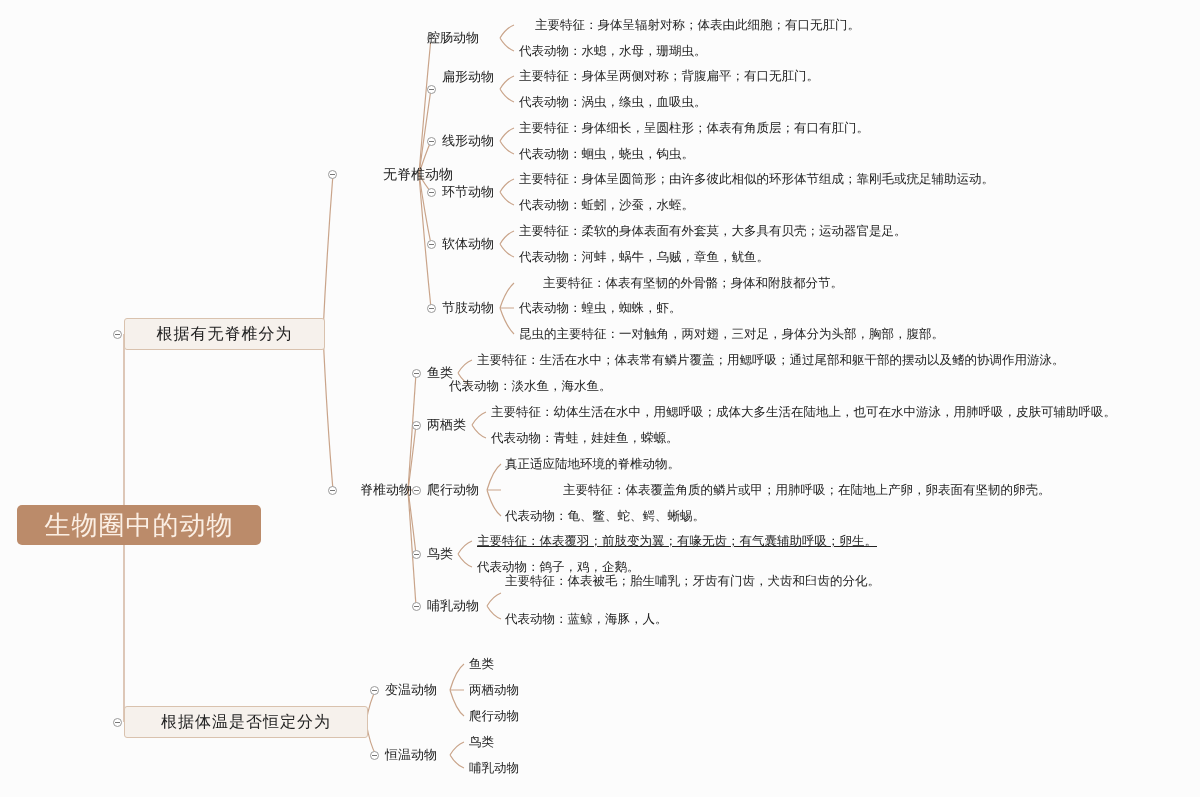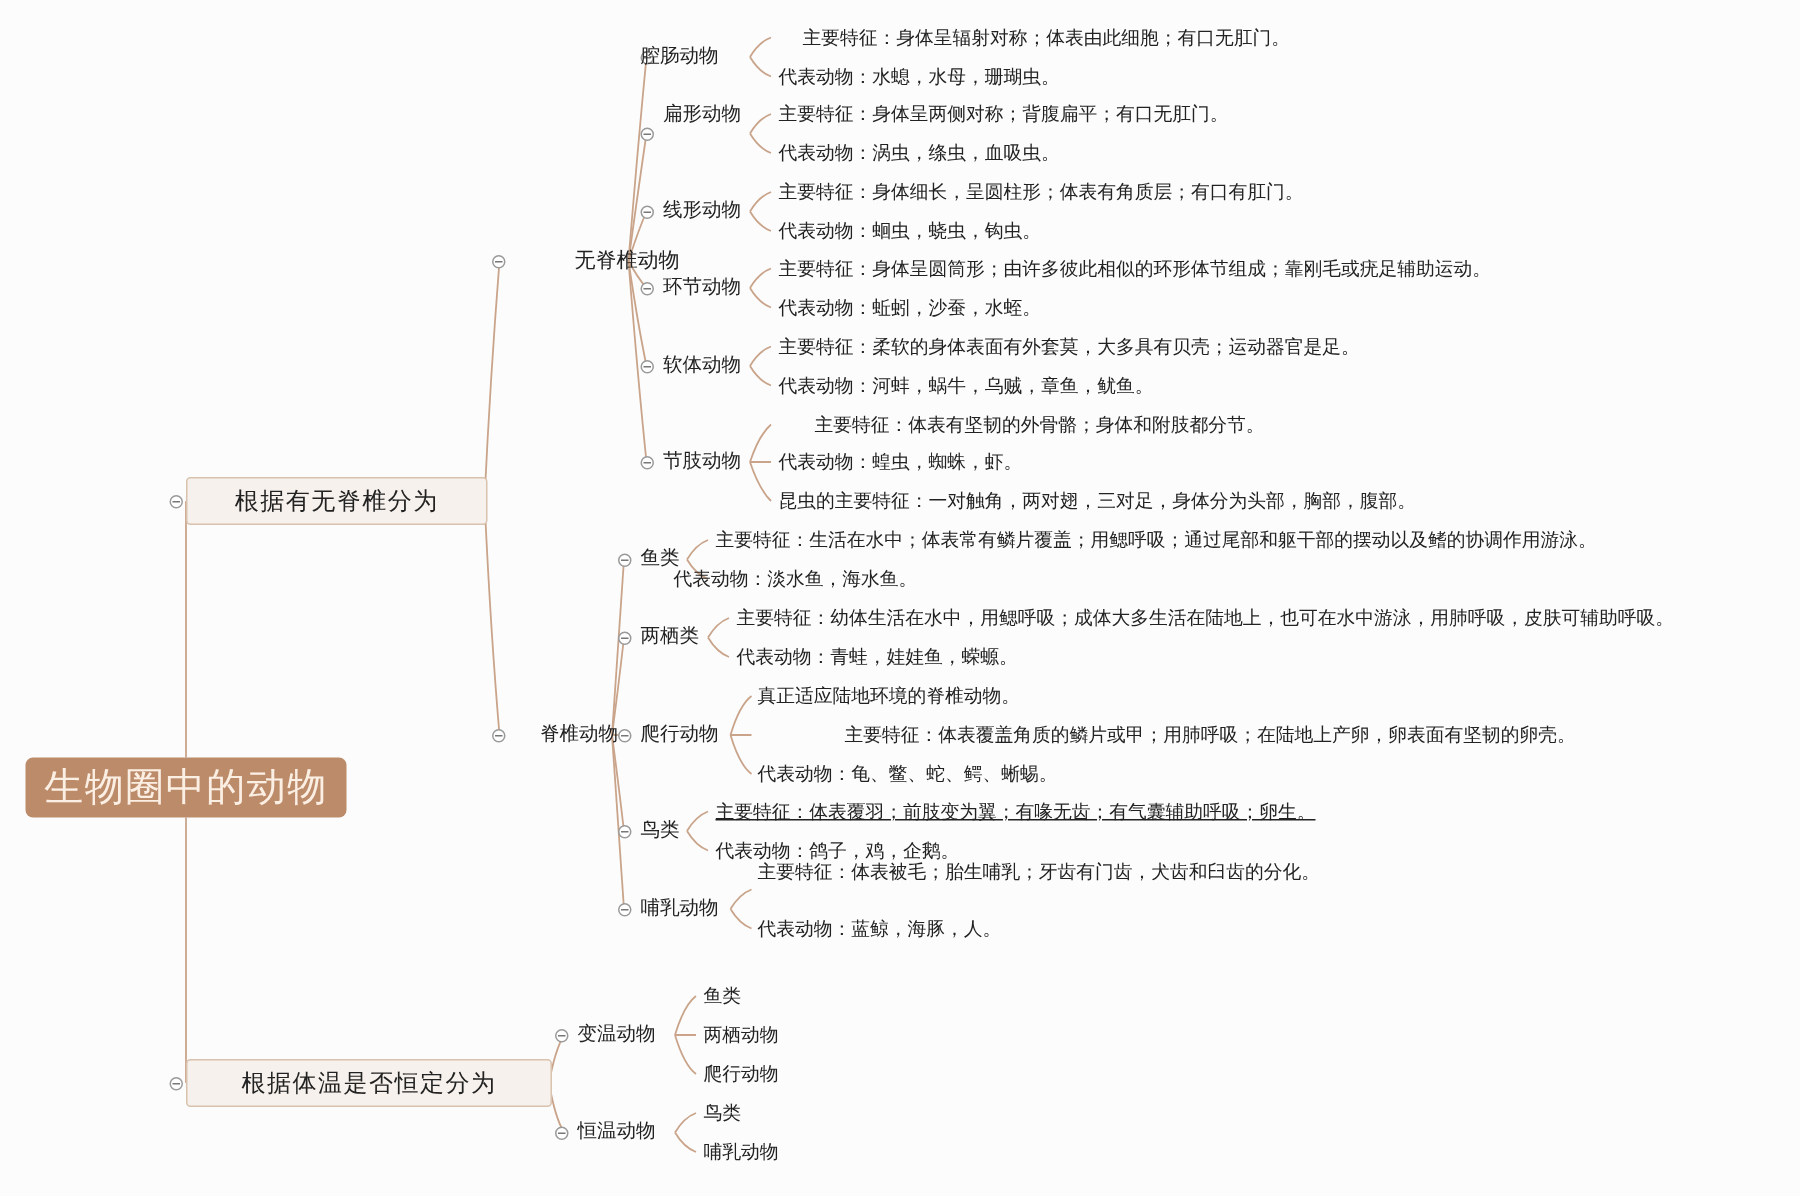--- a/index.html
+++ b/index.html
@@ -5,21 +5,21 @@
   html, body { margin: 0; padding: 0; }
   body {
     width: 1200px; height: 797px; position: relative; overflow: hidden;
     background: #fcfcfc;
     font-family: "DejaVu Sans", "Liberation Sans", sans-serif;
     color: #222;
   }
   svg.links { position: absolute; left: 0; top: 0; width: 1200px; height: 797px; }
   .node { position: absolute; white-space: nowrap; }
   .root {
-    left: 17px; top: 505px; width: 214px; height: 40px;
+    left: 17px; top: 505px; width: 244px; height: 40px;
     background: #bb8b6a; border-radius: 5px;
     color: #fbefe4; font-size: 26px; line-height: 40px; text-align: center;
     font-family: "DejaVu Serif", "Liberation Serif", serif; letter-spacing: 1px;
   }
   .main {
     height: 30px; border: 1px solid #d9c2ae; border-radius: 3px;
     background: #f6f1ec; font-size: 16px; line-height: 30px; text-align: center;
     color: #222; letter-spacing: 1px;
   }
   .sub { font-size: 14px; line-height: 18px; color: #222; margin-left: 40px; }

